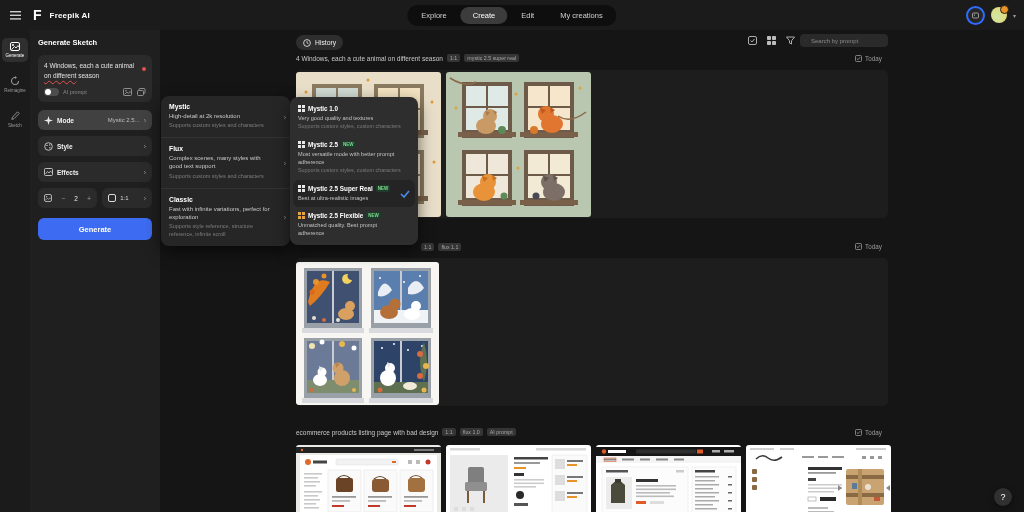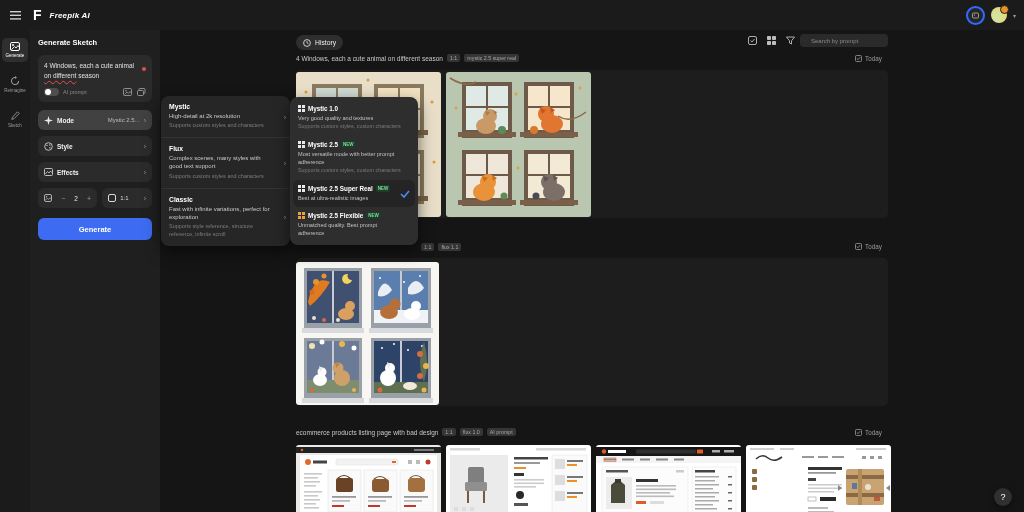--- a/index.html
+++ b/index.html
@@ -5,21 +5,21 @@
   html,body{margin:0;padding:0;}
   body{width:1024px;height:512px;overflow:hidden;position:relative;background:#141414;
        font-family:"Liberation Sans",sans-serif;color:#ddd;-webkit-font-smoothing:antialiased;}
   .abs{position:absolute;}
   svg{display:block;}
 
   
   .topbar{left:0;top:0;width:1024px;height:30px;background:#1b1b1b;display:flex;align-items:center;}
   .hamburger{margin-left:10px;cursor:pointer;}
   .logo-f{margin-left:12px;font-weight:bold;font-size:14px;color:#fff;}
-  .app-title{margin-left:8px;font-size:8px;font-weight:700;color:#fff;letter-spacing:.2px;font-style:italic;}
+  .app-title{margin-left:8px;font-size:8px;font-weight:700;color:#fff;letter-spacing:.2px;}
   .nav-pill{position:absolute;left:50%;top:5px;transform:translateX(-50%);background:#0e0e0e;
             border-radius:20px;padding:2px;display:flex;align-items:center;gap:2px;}
   .nav-item{font-size:7.5px;color:#cfcfcf;padding:4px 12px;border-radius:14px;white-space:nowrap;cursor:pointer;}
   .nav-item.active{background:#3c3c3c;color:#fff;}
   .top-right{position:absolute;right:8px;top:0;height:30px;display:flex;align-items:center;gap:6px;}
   .credits{width:15px;height:15px;border-radius:50%;border:2px solid #2f6bff;background:#262626;
            display:flex;align-items:center;justify-content:center;}
   .avatar{width:16px;height:16px;border-radius:50%;background:radial-gradient(circle at 35% 60%,#cfe8a8,#e8d26a);position:relative;}
   .avatar .crown{position:absolute;right:-2px;top:-2px;width:7px;height:7px;border-radius:50%;background:#e8932a;border:1px solid #1b1b1b;}
   .chev-down{color:#9a9a9a;font-size:6px;}
@@ -101,20 +101,26 @@
         <g fill="#cfcfcf">
           <rect width="11" height="1.4"></rect>
           <rect y="3.6" width="11" height="1.4"></rect>
           <rect y="7.2" width="11" height="1.4"></rect>
         </g>
       </svg>
   </span>
   <span class="logo-f">F</span>
   <span class="app-title">Freepik AI</span>
 
+  <div class="nav-pill">
+    <span class="nav-item">Explore</span>
+    <span class="nav-item active">Create</span>
+    <span class="nav-item">Edit</span>
+    <span class="nav-item">My creations</span>
+  </div>
 
   <div class="top-right">
     <span class="credits">
       <svg width="7" height="7" viewBox="0 0 7 7">
           <rect x="0.5" y="1" width="6" height="5" rx="1" fill="none" stroke="#9a9a9a" stroke-width="1"></rect>
           <circle cx="2.4" cy="3" r="0.7" fill="#9a9a9a"></circle>
         </svg>
     </span>
     <span class="avatar">
         <span class="crown"></span>

